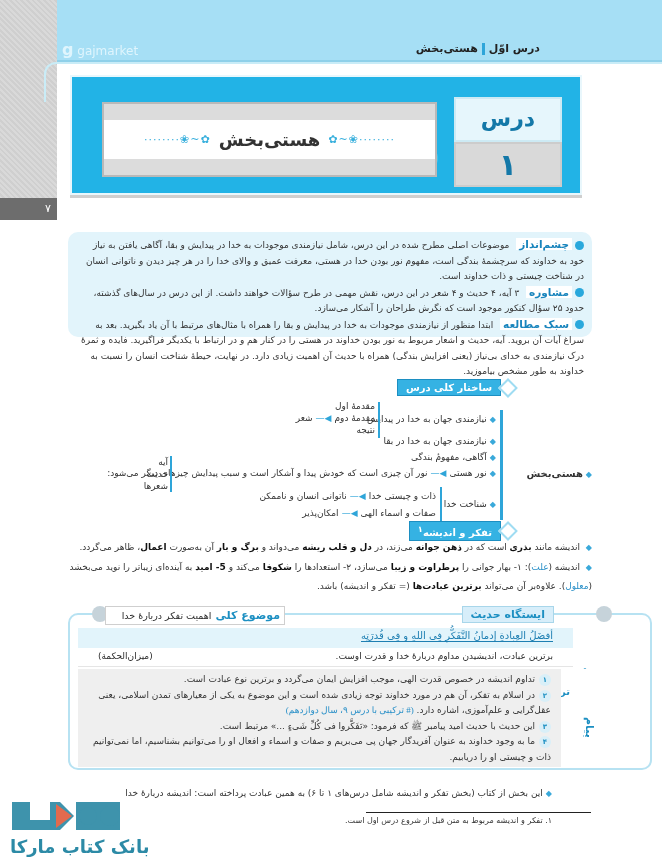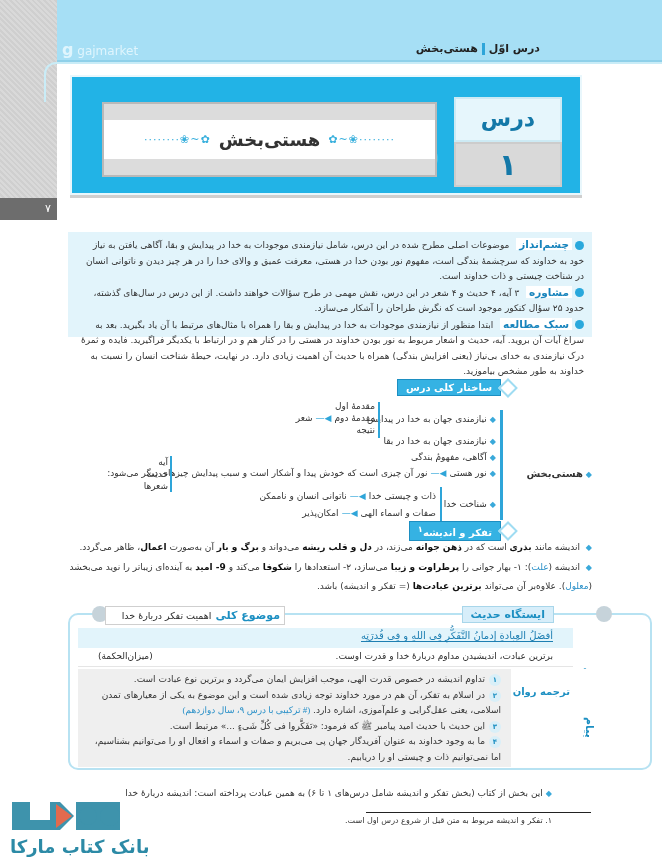--- a/index.html
+++ b/index.html
@@ -32,21 +32,21 @@
     background: linear-gradient(#dcdcdc 0 22%, #ffffff 22% 78%, #dcdcdc 78%);
     border: 2px solid #b9b9b9; display: flex; align-items: center; justify-content: center; gap: 8px; }
   .banner-title { font-size: 18px; font-weight: bold; color: #333; direction: rtl; }
   .ornament { color: #39b0dd; font-size: 11px; letter-spacing: 1px; }
   .lesson-box { position: absolute; right: 18px; top: 20px; width: 108px; height: 90px; }
   .lesson-word { height: 45px; background: #e6f6fc; border: 2px solid #cdeaf4; color: #1478a8;
     font-size: 22px; font-weight: bold; text-align: center; line-height: 40px; direction: rtl; }
   .lesson-num { height: 45px; background: #d9d9d9; border: 2px solid #cccccc; color: #1478a8;
     font-size: 30px; font-weight: bold; text-align: center; line-height: 42px; }
   .overview-full { position: absolute; left: 68px; top: 232px; width: 524px; height: 105px;
-    background: #e2f4fb; border-radius: 0; padding: 5px 8px; direction: rtl; font-size: 9px; line-height: 15.5px; color: #333; }
+    background: #e2f4fb; border-radius: 10px; padding: 5px 8px; direction: rtl; font-size: 9px; line-height: 15.5px; color: #333; }
   .tag { display: inline-block; color: #1985bd; font-weight: bold; font-size: 10.5px; margin-left: 4px; }
   .tag .dot { display: inline-block; width: 9px; height: 9px; border-radius: 50%; background: #2aa8dc; margin-left: 3px; vertical-align: middle; }
   .tag .lbl { background: #fff; padding: 0 3px; }
 
   
   .sec-head { position: absolute; direction: rtl; display: flex; align-items: center; }
   .sec-head .pill { background: #35b2e3; color: #fff; font-weight: bold; font-size: 10px; padding: 2px 8px;
     border: 1px solid #1c8fc2; }
   .sec-head .diamond { width: 14px; height: 14px; border: 2px solid #9fdcf2; transform: rotate(45deg); margin-right: -3px; background: #fff; }
 
@@ -69,21 +69,21 @@
   .topic-box { position: absolute; left: 105px; top: 606px; width: 180px; background: #fff; border: 1px solid #cfcfcf;
     font-size: 9.5px; padding: 2px 4px; direction: rtl; display: flex; gap: 4px; align-items: center; }
   .topic-box .k { color: #1c8fc2; font-weight: bold; font-size: 11px; }
   .gear { position: absolute; width: 16px; height: 16px; background: #c6d3da; border-radius: 50%; }
   .row-arabic { position: absolute; left: 78px; top: 628px; width: 495px; height: 20px; background: #e2f4fb;
     direction: rtl; font-size: 10px; padding: 2px 20px; color: #1e7fb2; }
   .row-arabic span { border-bottom: 1px solid #1e7fb2; }
   .row-trans { position: absolute; left: 78px; top: 649px; width: 495px; height: 18px;
     direction: rtl; font-size: 9px; padding: 2px 20px; display: flex; justify-content: space-between; border-bottom: 1px solid #e5e5e5; }
   .row-label { position: absolute; right: 92px; direction: rtl; color: #1c8fc2; font-weight: bold; font-size: 10px; }
-  .msg-box { position: absolute; left: 78px; top: 669px; width: 433px; height: 98px; background: #efefef;
+  .msg-box { position: absolute; left: 78px; top: 669px; width: 483px; height: 98px; background: #efefef;
     direction: rtl; font-size: 9px; line-height: 15.5px; padding: 3px 10px; color: #333; }
   .num { display: inline-block; width: 12px; height: 12px; border-radius: 50%; background: #d9eff8; color: #1c8fc2;
     font-size: 7px; text-align: center; line-height: 12px; margin-left: 4px; font-weight: bold; }
   .payam { position: absolute; left: 574px; top: 669px; width: 22px; height: 98px; background: #fff;
     color: #1c8fc2; font-weight: bold; font-size: 11px; writing-mode: vertical-rl; text-align: center; padding-top: 18px; }
   .payam-icon { position: absolute; left: 576px; top: 666px; width: 18px; height: 14px; color: #1c8fc2; font-size: 12px; text-align: center; }
 
   .footnote-line { position: absolute; left: 366px; top: 812px; width: 225px; height: 1px; background: #222; }
   .logo { position: absolute; left: 10px; top: 798px; }
   .logo-text { position: absolute; left: 10px; top: 836px; color: #2c8aa6; font-size: 18px; font-weight: bold; direction: rtl; }
@@ -183,21 +183,21 @@
   <b>اعمال</b><span>، ظاهر می‌گردد.</span>
 </div>
 
 <div class="para" style="right:70px; top:558px; width:524px;">
   <span class="bul">◆</span>
   <span>اندیشه (</span><span class="link">علت</span><span>): ۱- بهار جوانی را</span>
   <b>پرطراوت و زیبا</b>
   <span>می‌سازد، ۲- استعدادها را</span>
   <b>شکوفا</b>
   <span>می‌کند و</span>
-  <b>9- امید</b>
+  <b>5- امید</b>
   <span>به آینده‌ای زیباتر را نوید می‌بخشد (</span><span class="link">معلول</span><span>). علاوه‌بر آن می‌تواند</span>
   <b>برترین عبادت‌ها</b>
   <span>(= تفکر و اندیشه) باشد.</span>
 </div>
 
 <div class="hadith-frame"></div>
 <div class="gear" style="left:596px; top:606px;"></div>
 <div class="gear" style="left:92px; top:606px;"></div>
 <div class="hadith-tag">ایستگاه حدیث</div>
 <div class="topic-box">

